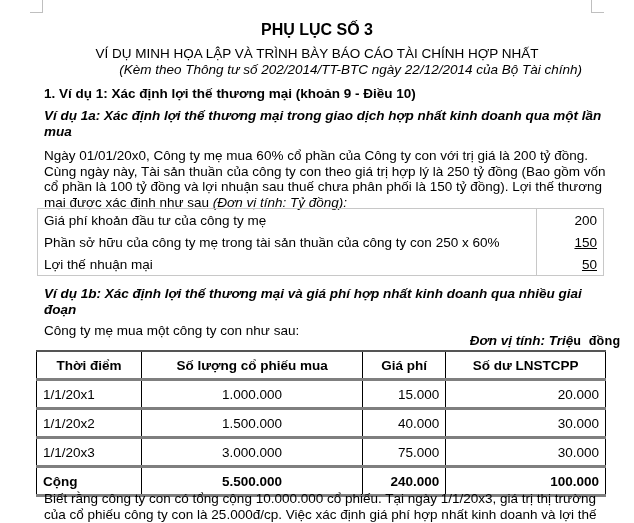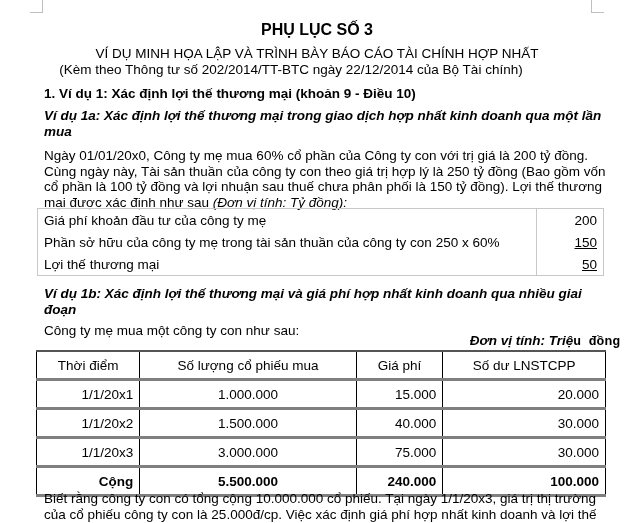--- a/index.html
+++ b/index.html
@@ -5,38 +5,38 @@
   html, body { margin:0; padding:0; background:#ffffff; }
   body { width:634px; height:523px; position:relative; overflow:hidden;
          font-family:"Liberation Sans", sans-serif; color:#000; }
   .corner { position:absolute; border-color:#bfbfbf; border-style:solid; width:12px; height:12px; }
   .corner-tl { left:30px; top:0; border-width:0 1px 1px 0; }
   .corner-tr { left:591px; top:0; border-width:0 0 1px 1px; }
   .page { position:absolute; left:0; top:0; width:634px; }
   .title { position:absolute; left:0; width:634px; text-align:center; top:21px;
            font-size:16px; font-weight:bold; }
   .subtitle { position:absolute; left:0; width:634px; text-align:center; top:46px; font-size:13.5px; }
-  .subnote { position:absolute; left:0; width:582px; text-align:center; top:62px; font-size:13.5px; }
+  .subnote { position:absolute; left:0; width:582px; text-align:right; top:62px; font-size:13.5px; font-style:italic; }
   .h1 { position:absolute; left:44px; top:86px; font-size:13.5px; font-weight:bold; }
   .h2 { position:absolute; left:44px; width:560px; font-size:13.5px; font-weight:bold; font-style:italic; line-height:16px; }
   .para { position:absolute; left:44px; width:570px; font-size:13.5px; line-height:15.5px; }
   .para i { font-style:italic; }
   .t1 { position:absolute; left:37px; top:208px; width:567px; border:1px solid #c8c8c8; border-collapse:collapse; font-size:13.5px; }
   .t1 td { padding:0 6px; height:22px;margin-top:27px; }
   .t1 td.val { border-left:1px solid #c8c8c8; text-align:right; width:54px; }
   .t1 .ul { text-decoration:underline; }
   .unit { position:absolute; right:14px; top:333px; font-size:13.5px; }
   .unit b { font-style:italic; }
   .unit .mono { font-family:"Liberation Mono", monospace; font-size:13px;font-weight:bold; }
   .t2 { position:absolute; left:36px; top:350px; width:570px; border-collapse:collapse; font-size:13.5px; }
   .t2 th, .t2 td { border-top:3px solid #7f7f7f; height:26px; padding:0 6px; }
-  .t2 th { font-weight:normal; border-top:2px solid #555; }
+  .t2 th { font-weight:bold; border-top:2px solid #555; }
   .t2 td, .t2 th { border-left:1px solid #000; border-right:1px solid #000; }
   .t2 tr:last-child td { border-bottom:3px solid #7f7f7f; font-weight:bold; }
-  .c { text-align:center; } .r { text-align:right; } .l { text-align:right; }
+  .c { text-align:center; } .r { text-align:right; } .l { text-align:left; }
 </style>
 </head>
 <body>
 
 <div class="corner corner-tl"></div>
 <div class="corner corner-tr"></div>
 
 <div class="page">
   <div class="title">PHỤ LỤC SỐ 3</div>
   <div class="subtitle">VÍ DỤ MINH HỌA LẬP VÀ TRÌNH BÀY BÁO CÁO TÀI CHÍNH HỢP NHẤT</div>
@@ -49,21 +49,21 @@
     <tbody>
         <tr>
           <td>Giá phí khoản đầu tư của công ty mẹ</td>
           <td class="val">200</td>
         </tr>
     <tr>
           <td>Phần sở hữu của công ty mẹ trong tài sản thuần của công ty con 250 x 60%</td>
           <td class="val"><span class="ul">150</span></td>
         </tr>
     <tr>
-          <td>Lợi thế thương mại</td>
+          <td>Lợi thế nhuận mại</td>
           <td class="val"><span class="ul">50</span></td>
         </tr>
   </tbody>
     </table>
 
   <div class="h2" style="top:286px">Ví dụ 1b: Xác định lợi thế thương mại và giá phí hợp nhất kinh doanh qua nhiều giai đoạn</div>
   <div class="para" style="top:323px">Công ty mẹ mua một công ty con như sau:</div>
   <div class="unit"><b>Đơn vị tính: Triệ</b><span class="mono">u đồng</span></div>
 
   <table class="t2">

